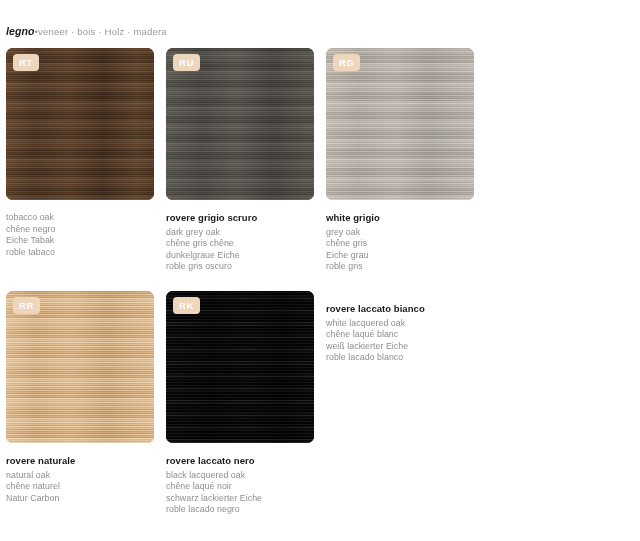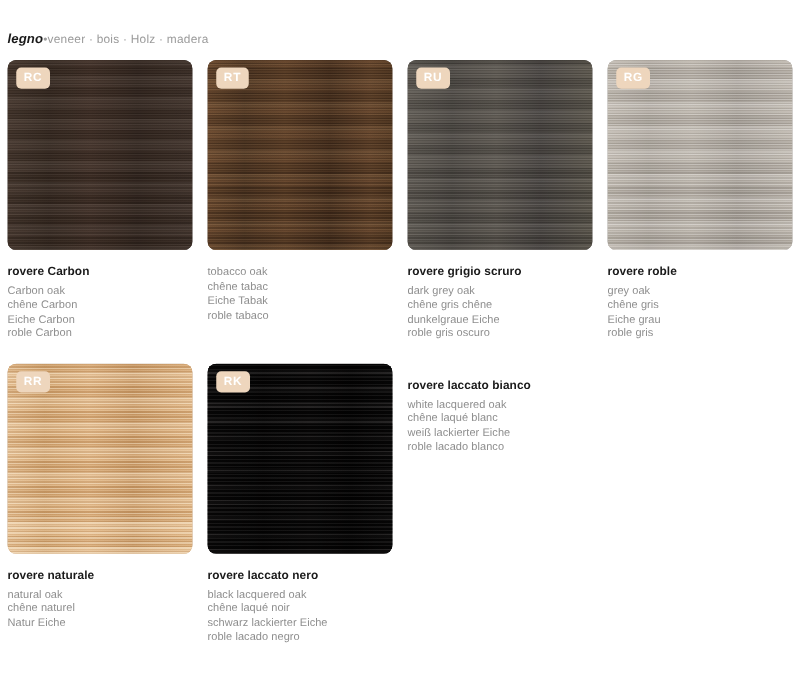--- a/index.html
+++ b/index.html
@@ -210,42 +210,29 @@
 <body>
 
 <div class="header">
   <span class="cat">legno</span><span class="langs">•</span><span class="langs">veneer · bois · Holz · madera</span>
 </div>
 
 <div class="grid">
 
   <div class="row row-1">
 
-    <div class="cell">
-      <div class="swatch">
-        <div class="grain w-carbon"></div>
-        <div class="badge">RC</div>
-      </div>
-      <div class="caption">
-        <div class="name-it">rovere Carbon</div>
-        <div class="tr">Carbon oak</div>
-        <div class="tr">chêne Carbon</div>
-        <div class="tr">Eiche Carbon</div>
-        <div class="tr">roble Carbon</div>
-      </div>
-    </div>
 
     <div class="cell">
       <div class="swatch">
         <div class="grain w-tabacco"></div>
         <div class="badge">RT</div>
       </div>
       <div class="caption">
         <div class="tr">tobacco oak</div>
-        <div class="tr">chêne tabac</div>
+        <div class="tr">chêne negro</div>
         <div class="tr">Eiche Tabak</div>
         <div class="tr">roble tabaco</div>
       </div>
     </div>
 
     <div class="cell">
       <div class="swatch">
         <div class="grain w-grigio-scuro"></div>
         <div class="badge">RU</div>
       </div>
@@ -257,42 +244,42 @@
         <div class="tr">roble gris oscuro</div>
       </div>
     </div>
 
     <div class="cell">
       <div class="swatch">
         <div class="grain w-grigio"></div>
         <div class="badge">RG</div>
       </div>
       <div class="caption">
-        <div class="name-it">rovere roble</div>
+        <div class="name-it">white grigio</div>
         <div class="tr">grey oak</div>
         <div class="tr">chêne gris</div>
         <div class="tr">Eiche grau</div>
         <div class="tr">roble gris</div>
       </div>
     </div>
 
   </div>
 
   <div class="row row-2">
 
     <div class="cell">
       <div class="swatch">
         <div class="grain w-naturale"></div>
         <div class="badge">RR</div>
       </div>
       <div class="caption">
         <div class="name-it">rovere naturale</div>
         <div class="tr">natural oak</div>
         <div class="tr">chêne naturel</div>
-        <div class="tr">Natur Eiche</div>
+        <div class="tr">Natur Carbon</div>
       </div>
     </div>
 
     <div class="cell">
       <div class="swatch">
         <div class="grain w-nero"></div>
         <div class="badge">RK</div>
       </div>
       <div class="caption">
         <div class="name-it">rovere laccato nero</div>

